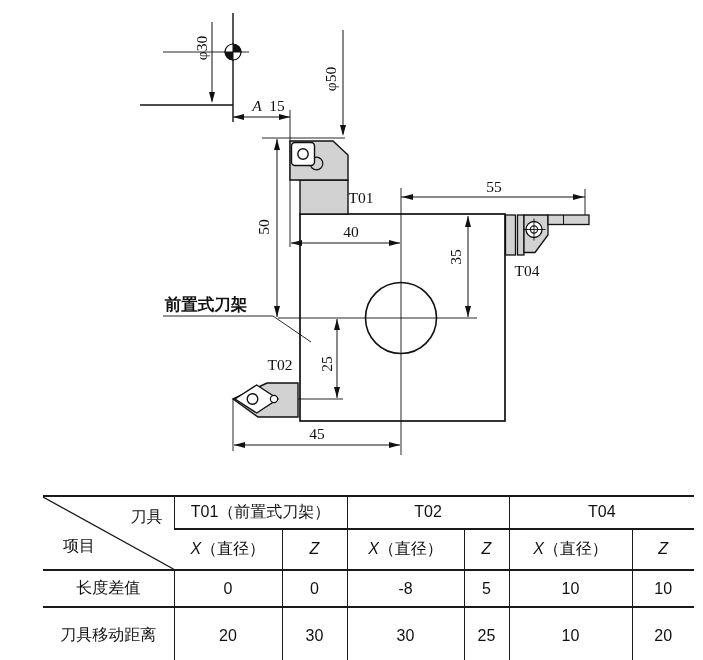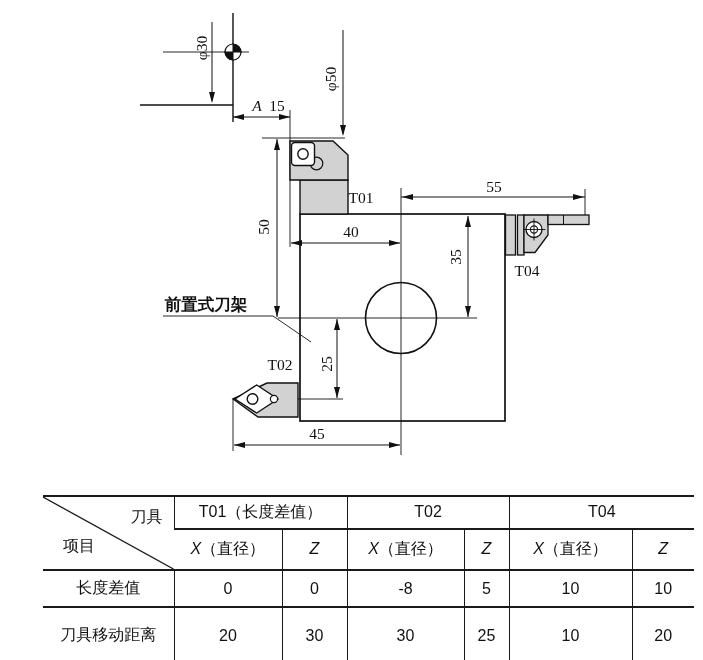--- a/index.html
+++ b/index.html
@@ -169,21 +169,21 @@
     </colgroup>
     <tbody>
         <tr style="height:32px">
       <td rowspan="2" class="corner-cell" style="height:72px">
         <svg viewBox="0 0 131 72" preserveAspectRatio="none">
           <line x1="0" y1="0" x2="131" y2="72" stroke="#1a1a1a" stroke-width="1.3"></line>
         </svg>
         <span class="corner-top">刀具</span>
         <span class="corner-bottom">项目</span>
       </td>
-      <td colspan="2">T01（长度差值）</td>
+      <td colspan="2">T01（前置式刀架）</td>
       <td colspan="2">T02</td>
       <td colspan="2">T04</td>
     </tr>
     <tr style="height:40px">
       <td><span class="axis">X</span><span class="axis-suffix">（直径）</span></td>
       <td><span class="axis">Z</span></td>
       <td><span class="axis">X</span><span class="axis-suffix">（直径）</span></td>
       <td><span class="axis">Z</span></td>
       <td><span class="axis">X</span><span class="axis-suffix">（直径）</span></td>
       <td><span class="axis">Z</span></td>

